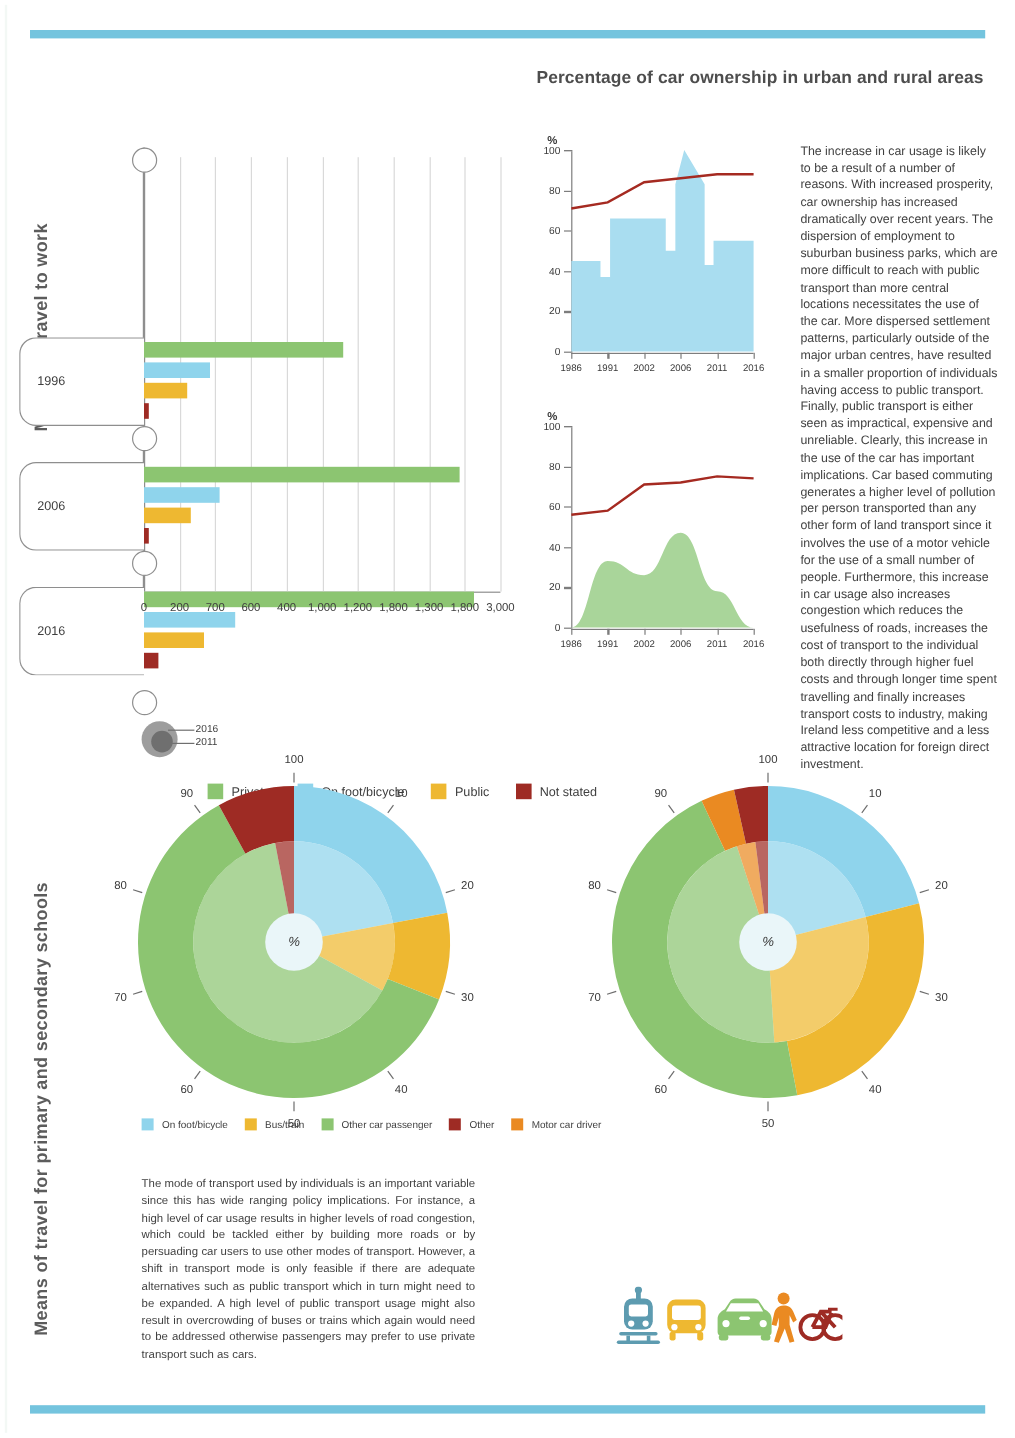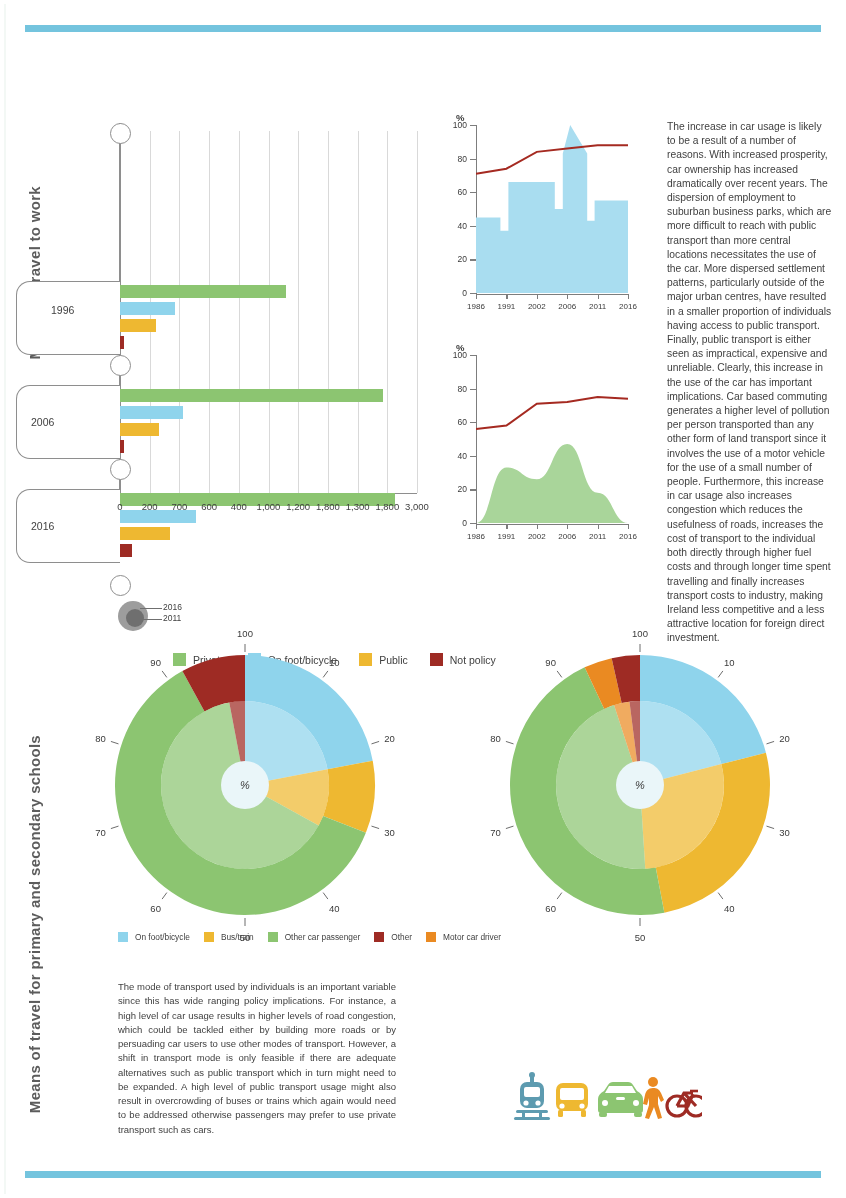--- a/index.html
+++ b/index.html
@@ -116,20 +116,21 @@
 
 <div class="page">
 
   <div class="edge-left"></div>
   <div class="rule-top"></div>
   <div class="rule-bottom"></div>
 
   <div class="vlabel" id="vlabel-work">Means of travel to work</div>
   <div class="vlabel" id="vlabel-school">Means of travel for primary and secondary schools</div>
 
+  <div class="heading">Percentage of car ownership in urban and rural areas</div>
 
   <div id="barchart">
     <div class="bc-axis"></div>
     <div class="bc-baseline"></div>
     <div id="bc-gridlines">
         <div class="bc-grid" style="left:81.7px;"></div>
         <div class="bc-grid" style="left:111.4px;"></div>
         <div class="bc-grid" style="left:141.1px;"></div>
         <div class="bc-grid" style="left:170.8px;"></div>
         <div class="bc-grid" style="left:200.5px;"></div>
@@ -140,21 +141,21 @@
         <div class="bc-grid" style="left:349px;"></div>
       </div>
     <div id="bc-knobs">
         <div class="knob" style="top:8px;"></div>
         <div class="knob" style="top:240px;"></div>
         <div class="knob" style="top:344px;"></div>
         <div class="knob" style="top:460px;"></div>
       </div>
     <div id="bc-groups">
         <div class="grpbox" style="top:166px;height:74px;">
-          <div class="grplabel" style="top:22px;margin-left:20px;">1996</div>
+          <div class="grplabel" style="top:30px;">1996</div>
         </div>
         <div class="bar" style="left:52px;top:170px;width:166.32px;background:#8cc571;"></div>
         <div class="bar" style="left:52px;top:187px;width:54.945px;background:#8fd4ec;"></div>
         <div class="bar" style="left:52px;top:204px;width:35.64px;background:#eeb831;"></div>
         <div class="bar" style="left:52px;top:221px;width:3.7125px;background:#9e2b24;"></div>
         <div class="grpbox" style="top:270px;height:74px;">
           <div class="grplabel" style="top:30px;">2006</div>
         </div>
         <div class="bar" style="left:52px;top:274px;width:262.845px;background:#8cc571;"></div>
         <div class="bar" style="left:52px;top:291px;width:63.1125px;background:#8fd4ec;"></div>
@@ -189,21 +190,21 @@
         <div class="lg-item">
           <span class="lg-sw" style="background:#8fd4ec;"></span>
           <span class="lg-tx">On foot/bicycle</span>
         </div>
         <div class="lg-item">
           <span class="lg-sw" style="background:#eeb831;"></span>
           <span class="lg-tx">Public</span>
         </div>
         <div class="lg-item">
           <span class="lg-sw" style="background:#9e2b24;"></span>
-          <span class="lg-tx">Not policy</span>
+          <span class="lg-tx">Not stated</span>
         </div>
       </div>
   </div>
 
   <div class="sc" id="sc-urban">
       <div class="sc-pct">%</div>
       <div class="sc-yaxis"></div>
       <div class="sc-ycap"></div>
       <div class="sc-ytick" style="top:181px;"></div>
       <div class="sc-ylab" style="top:181px;">0</div>

